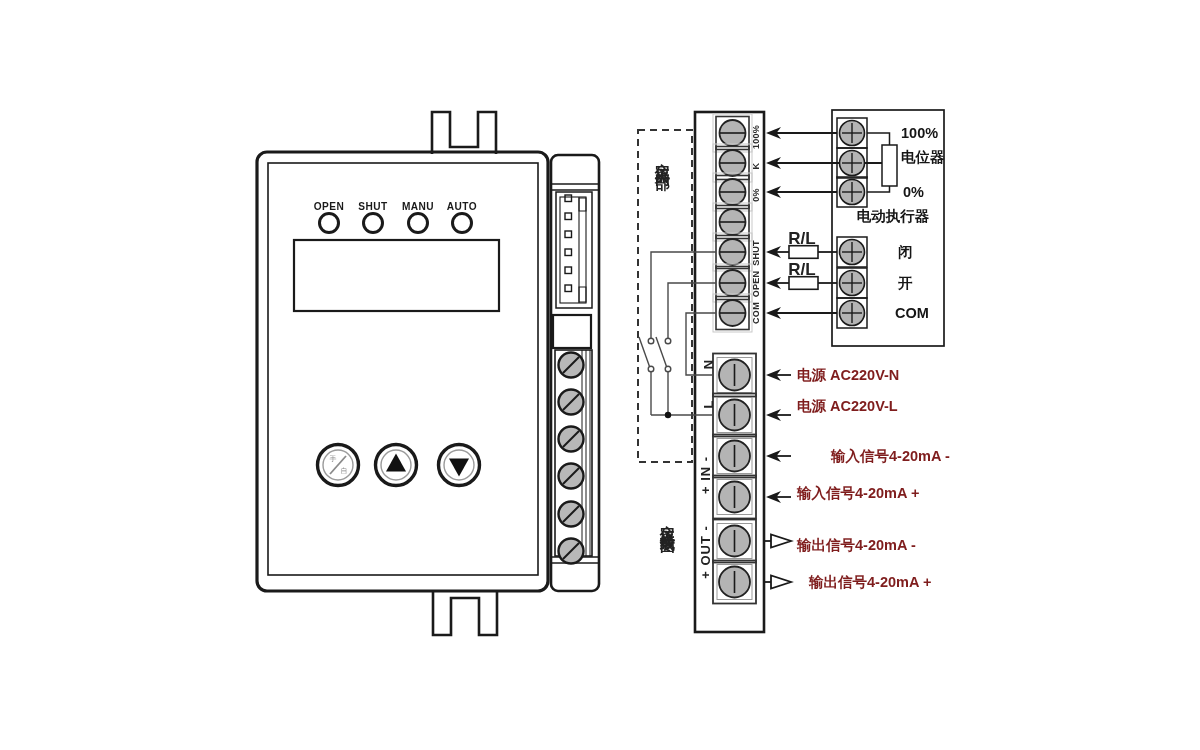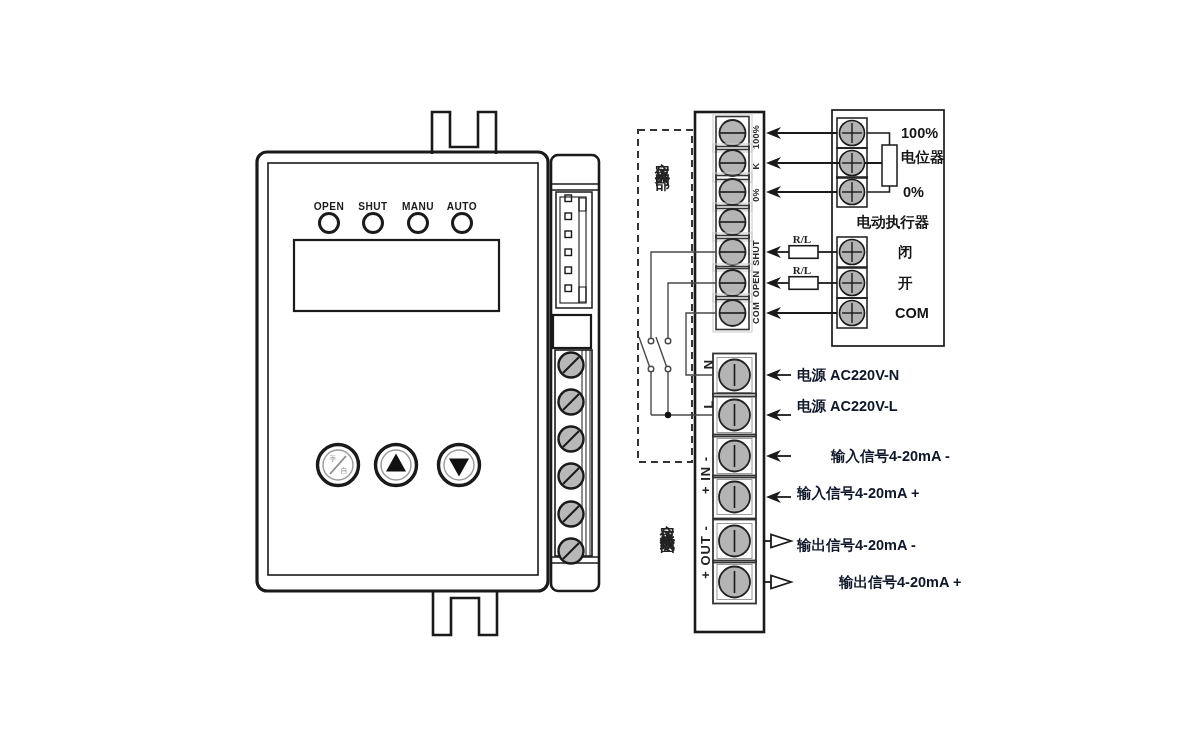--- a/index.html
+++ b/index.html
@@ -6,23 +6,23 @@
   #stage{position:relative;width:1200px;height:750px;background:#ffffff;overflow:hidden;
          font-family:"Liberation Sans","DejaVu Sans",sans-serif;color:#1a1a1a;}
   #art{position:absolute;left:0;top:0;}
   .lbl{position:absolute;white-space:nowrap;color:#1a1a1a;}
   .led-lbl{width:46px;text-align:center;font-size:11px;font-weight:bold;transform:scaleX(.92);letter-spacing:.5px;}
   .rot{transform:translate(-50%,-50%) rotate(-90deg);font-weight:bold;}
   .rot-s{font-size:9px;color:#2b2b2b;letter-spacing:.3px;}
   .rot-m{font-size:13px;color:#222;letter-spacing:1px;}
   .ctr{transform:translate(-50%,-50%);}
   .vmid{transform:translateY(-50%);}
-  .ann{font-size:14.5px;font-weight:600;color:#0f172a;}
+  .ann{font-size:14.5px;font-weight:600;color:#7f1d1d;}
   .act-lbl{font-size:14.5px;font-weight:600;color:#161616;}
-  .rl-lbl{font-size:11px;font-weight:bold;color:#222;font-family:Liberation Serif, serif;}
+  .rl-lbl{font-size:17px;font-weight:bold;color:#222;}
   .vcjk{writing-mode:vertical-rl;text-orientation:upright;font-size:15px;font-weight:600;
         letter-spacing:3px;color:#222;transform:translateX(-50%);}
   .tiny{font-size:7px;color:#8a8a8a;transform:translate(-50%,-50%);}
 </style>
 </head>
 <body>
 
 <div id="stage">
 
 <svg id="art" width="1200" height="750" viewBox="0 0 1200 750" fill="none" stroke="#1a1a1a">
@@ -326,23 +326,23 @@
 <span class="lbl rot rot-m" style="left:705px;top:552px">+ OUT -</span>
 
 <span class="lbl rl-lbl ctr" style="left:802px;top:239px">R/L</span>
 <span class="lbl rl-lbl ctr" style="left:802px;top:270px">R/L</span>
 
 <span class="lbl ann vmid" style="left:797px;top:375px">电源 AC220V-N</span>
 <span class="lbl ann vmid" style="left:797px;top:406px">电源 AC220V-L</span>
 <span class="lbl ann vmid" style="left:831px;top:456px">输入信号4-20mA -</span>
 <span class="lbl ann vmid" style="left:797px;top:493px">输入信号4-20mA +</span>
 <span class="lbl ann vmid" style="left:797px;top:545px">输出信号4-20mA -</span>
-<span class="lbl ann vmid" style="left:839px;top:582px">输出信号4-20mA +</span>
+<span class="lbl ann vmid" style="left:809px;top:582px">输出信号4-20mA +</span>
 
 <span class="lbl act-lbl vmid" style="left:901px;top:133px">100%</span>
 <span class="lbl act-lbl vmid" style="left:901px;top:157px">电位器</span>
 <span class="lbl act-lbl vmid" style="left:903px;top:192px">0%</span>
-<span class="lbl act-lbl ctr" style="left:893px;top:222px">电动执行器</span>
+<span class="lbl act-lbl ctr" style="left:893px;top:216px">电动执行器</span>
 <span class="lbl act-lbl vmid" style="left:898px;top:252px">闭</span>
 <span class="lbl act-lbl vmid" style="left:898px;top:283px">开</span>
 <span class="lbl act-lbl vmid" style="left:895px;top:313px">COM</span>
 
 </div>
 
 </body></html>

